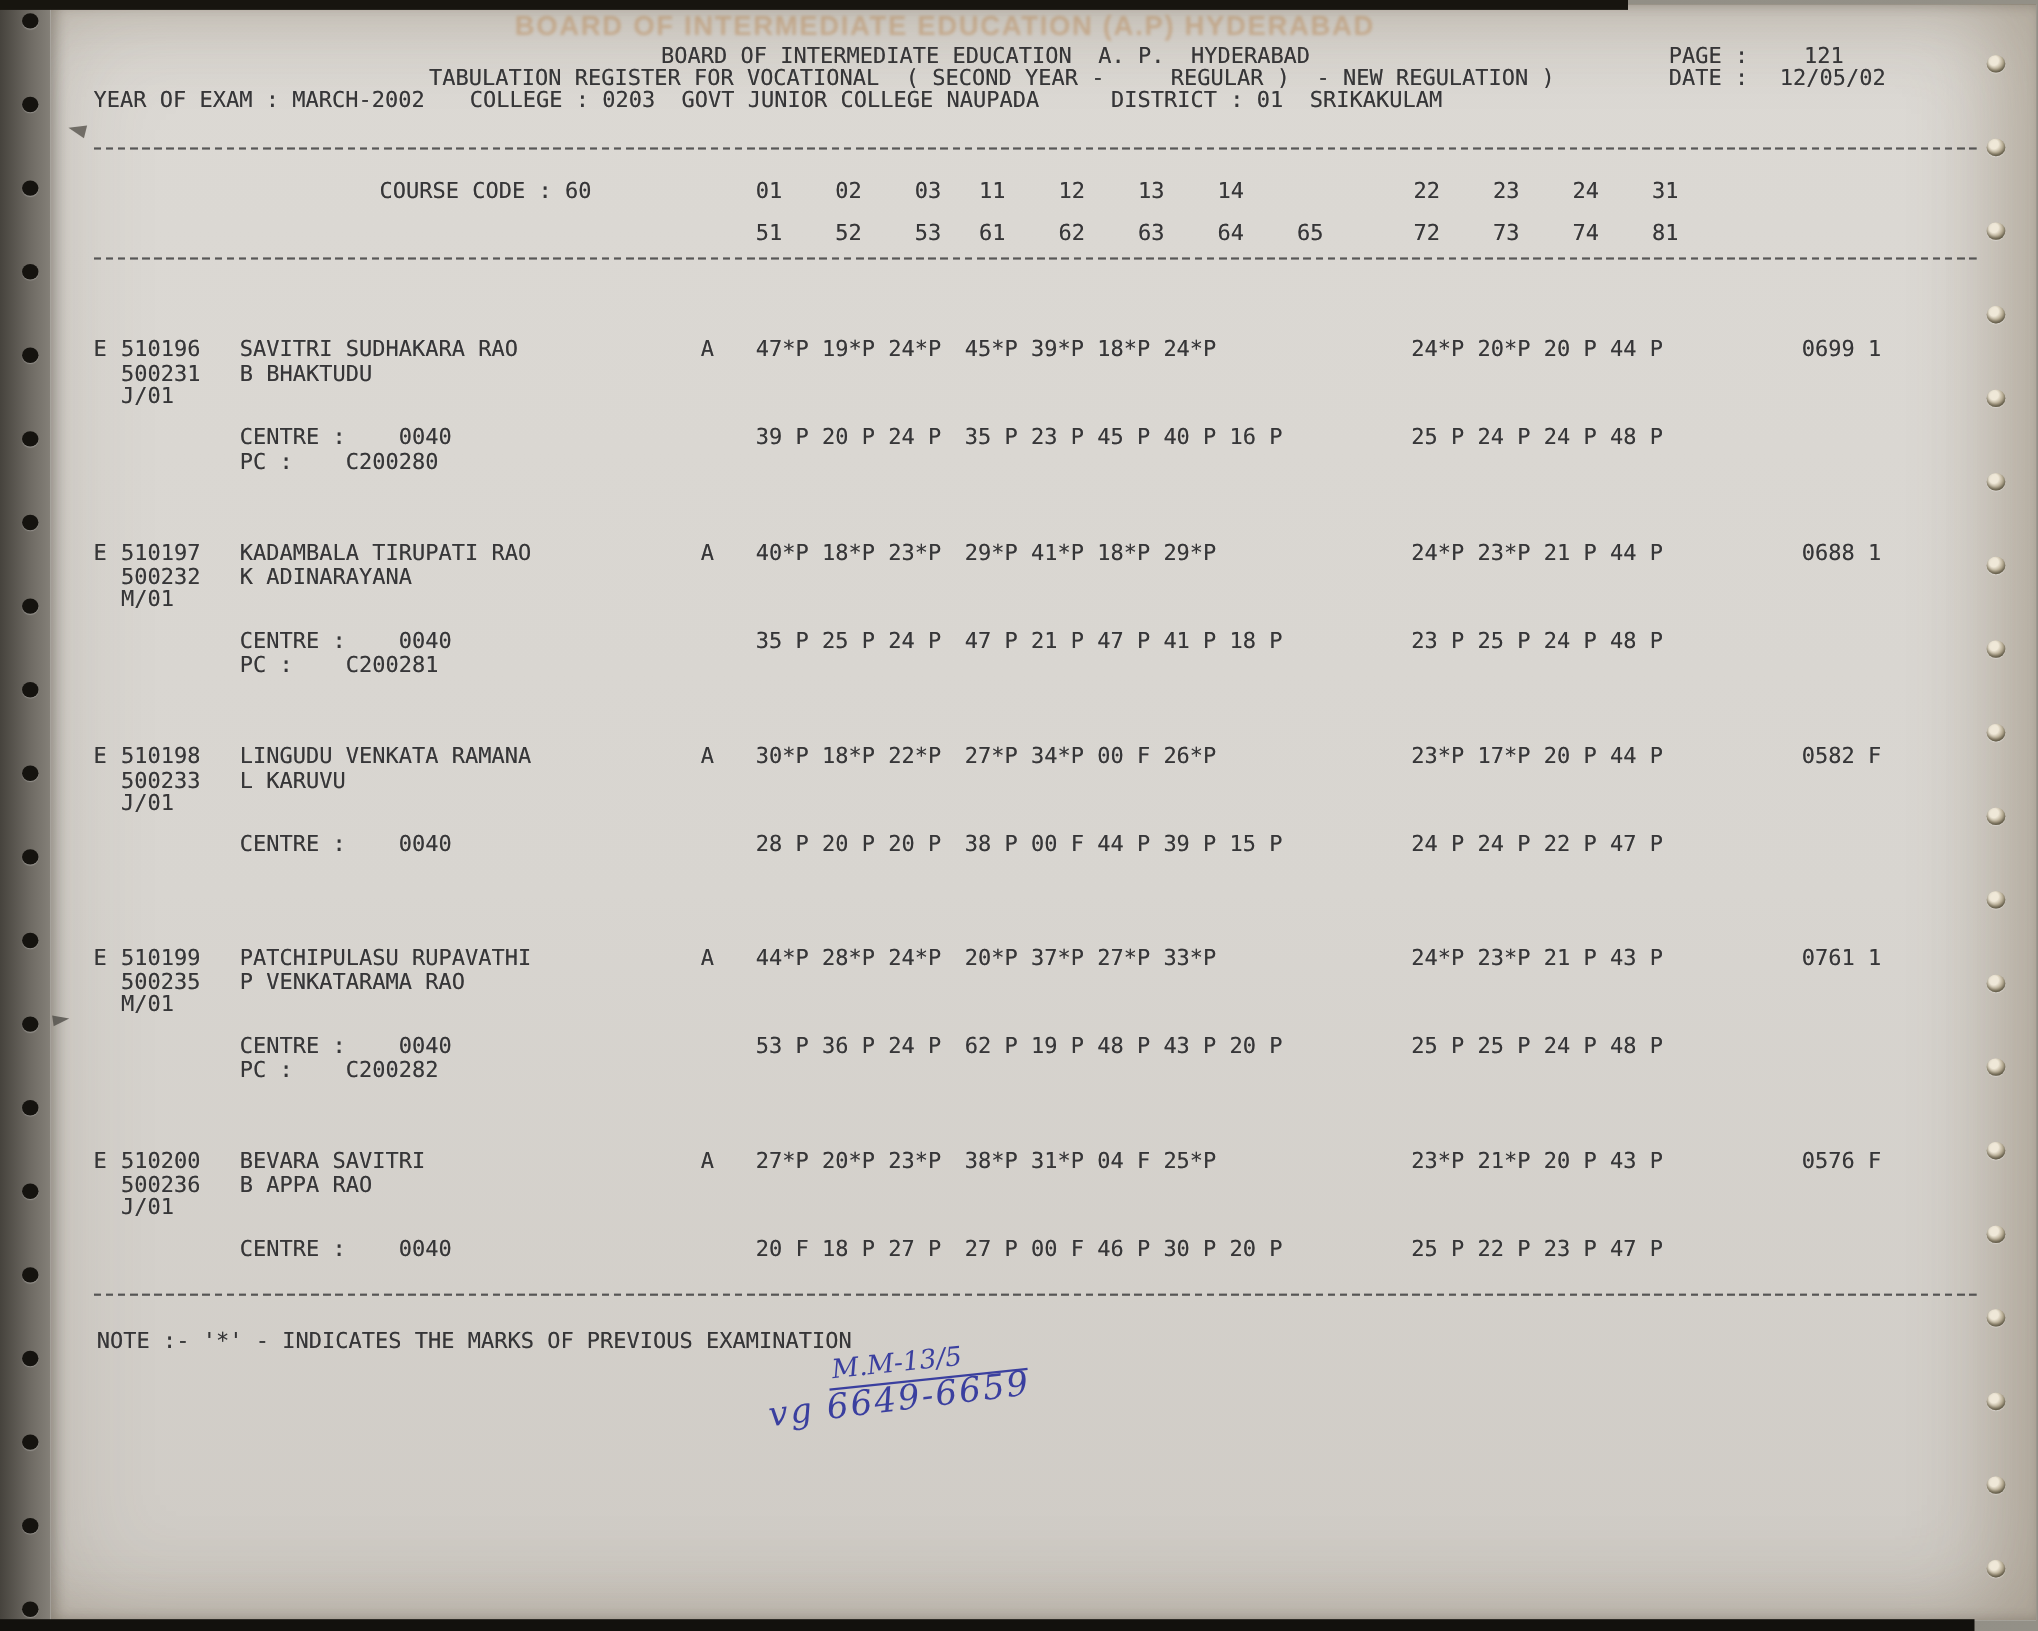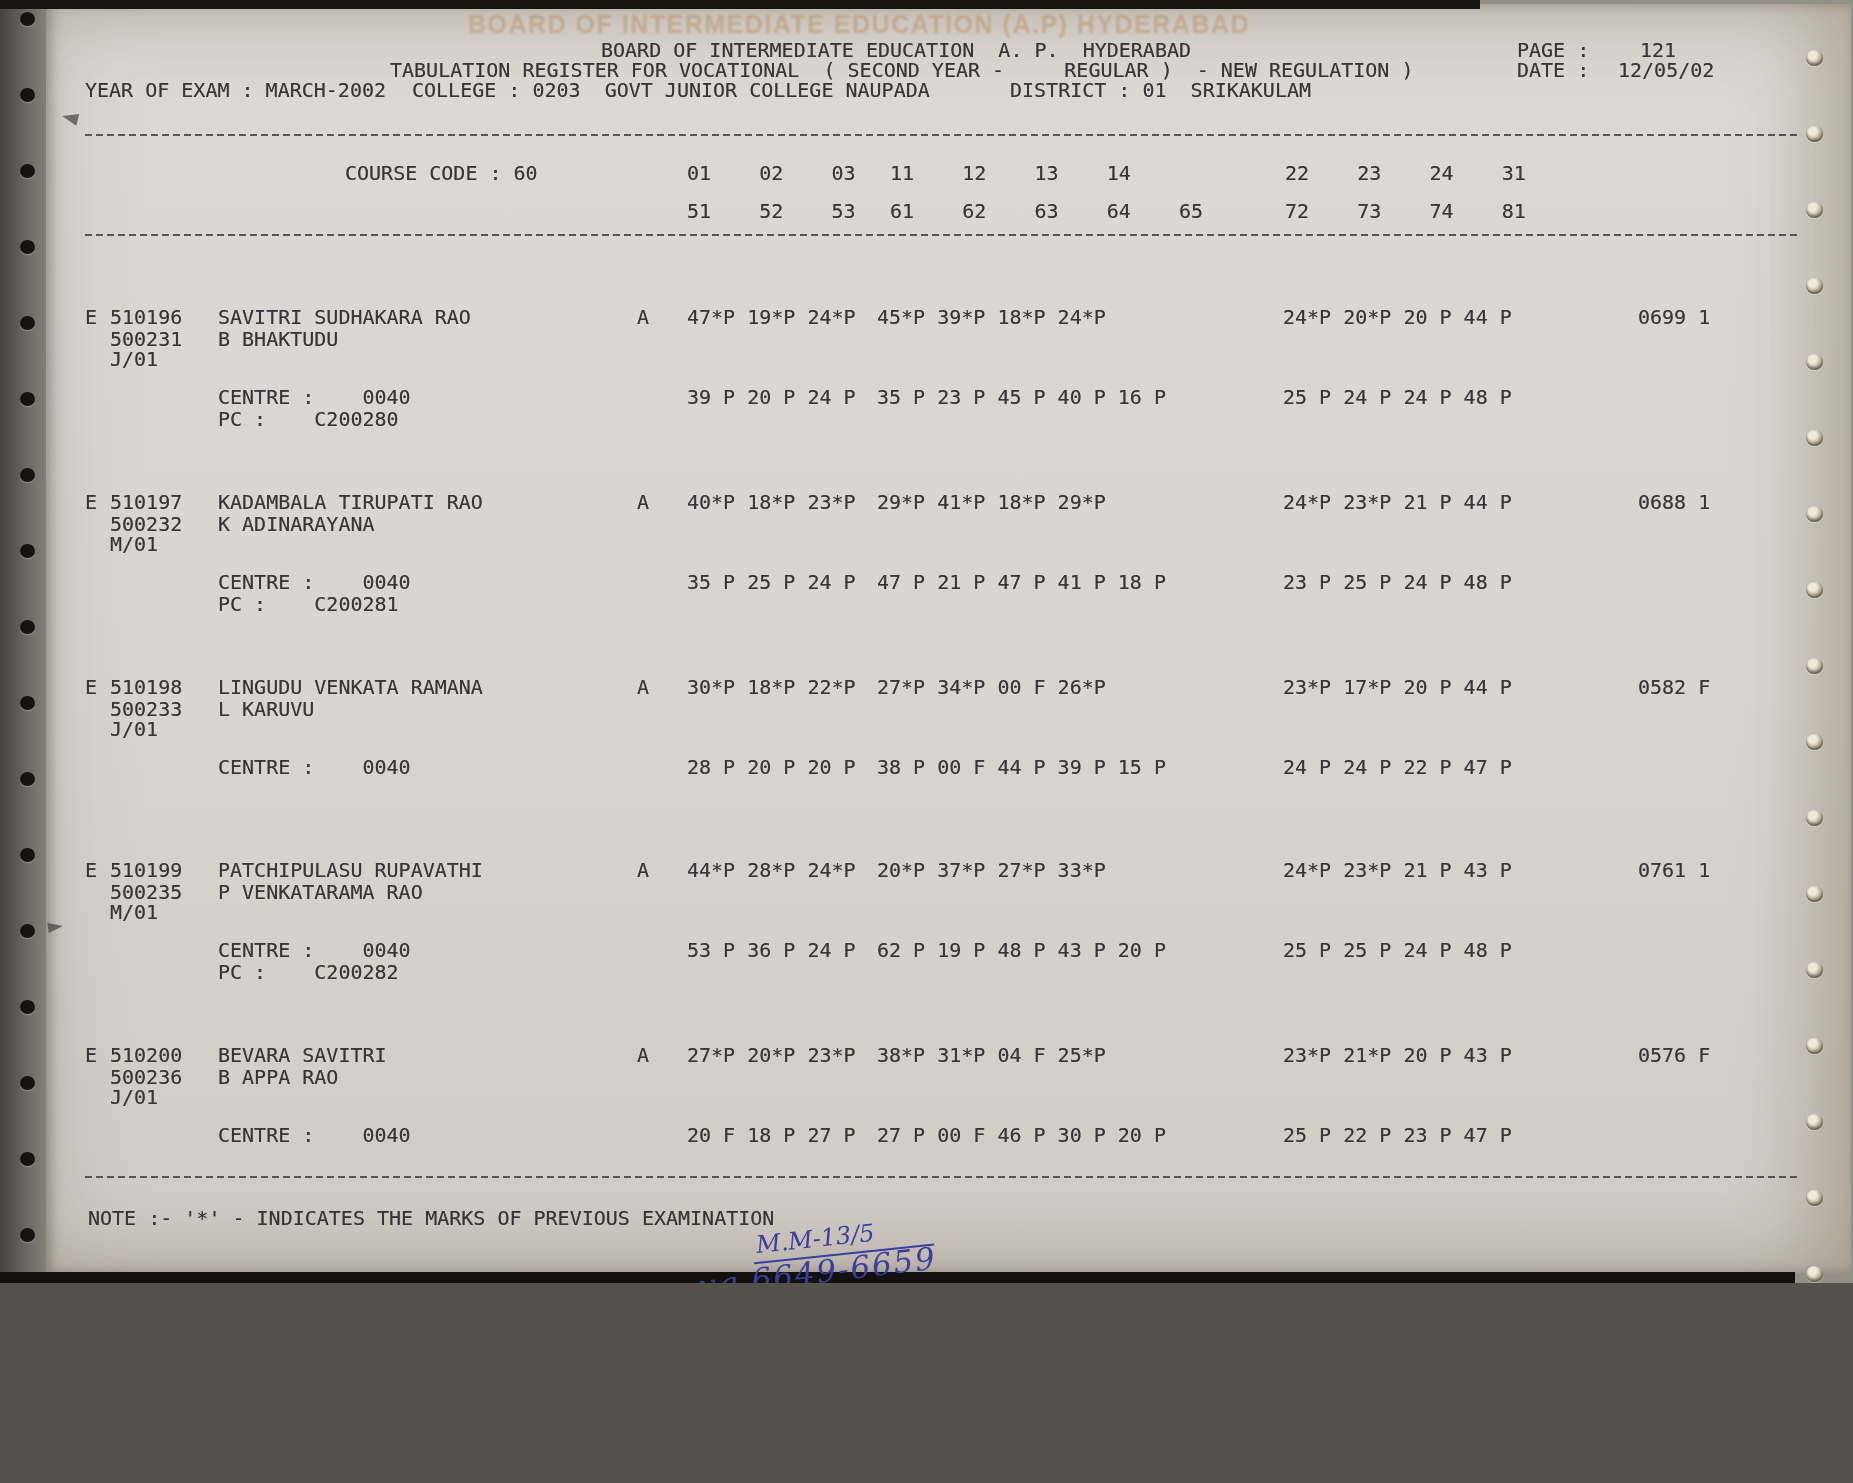--- a/index.html
+++ b/index.html
@@ -1,16 +1,16 @@
 <!DOCTYPE html>
 <html><head>
 <meta charset="utf-8">
 <style>
   html,body{margin:0;padding:0;background:#55524c;}
-  .scan{position:relative;width:1853px;height:1283px;overflow:hidden;
+  .scan{position:relative;width:1853px;height:1483px;overflow:hidden;
         background:linear-gradient(90deg,#46433d 0px,#6f6b64 28px,#8f8b83 55px,#939087 100%);
         font-family:"DejaVu Sans Mono",monospace;}
   .paper{position:absolute;left:46px;top:4px;right:2px;bottom:10px;
          background:linear-gradient(180deg,#dcd9d4 0%,#d8d5d0 55%,#cfcbc5 100%);
          box-shadow:inset 0 0 95px rgba(96,84,66,0.22),
                     inset -45px 0 70px rgba(128,112,84,0.28),
                     inset 5px 0 12px rgba(60,55,48,0.38);}
   .bar-top{position:absolute;left:0;top:0;width:1480px;height:9px;background:#17150f;}
   .bar-bottom{position:absolute;left:0;bottom:0;width:1795px;height:11px;background:#12110d;}
   .hole-l{position:absolute;width:15px;height:14px;border-radius:50%;background:#15130f;
@@ -20,21 +20,21 @@
           box-shadow:inset 0 -2px 3px rgba(40,35,20,0.5),0 1px 1px rgba(255,255,255,0.3);}
   .t{position:absolute;white-space:pre;font-size:20px;line-height:20px;color:rgba(47,47,49,0.9);
      text-shadow:0 0 0.5px rgba(47,47,49,0.55);}
   .dash{position:absolute;left:85px;width:1712px;height:2px;
         background:repeating-linear-gradient(90deg,rgba(55,55,56,0.8) 0 7px,transparent 7px 11px);}
   
   .cf{left:85px}.cr{left:110px}.cn{left:218px}.ca{left:637px}
   .cg1{left:687px}.cg2{left:877px}.cg3{left:1283px}.ct{left:1638px}
   .ccl{left:345px}.cc1{left:687px}.cc2{left:890px}.cc3{left:1285px}
   .pl{left:1517px}.pv{left:1640px}.dv{left:1618px}
-  .x432{left:412px}.x1010{left:1010px}.x390{left:390px}.x601{left:601px}.x85{left:85px}.x88{left:88px}
+  .x432{left:427px}.x1010{left:1010px}.x390{left:390px}.x601{left:601px}.x85{left:85px}.x88{left:88px}
   
   .r1{top:20px}.r2{top:40px}
   .rb1{top:22px}.rb2{top:42px}.rb3{top:80px}.rb4{top:102px}
   .crow2{top:38px}
   .blk{position:absolute;left:0;width:100%;height:132px;}
   .ghost{position:absolute;left:468px;top:10px;font-family:"Liberation Sans",sans-serif;
          font-weight:bold;font-size:25px;color:#b5793c;opacity:0.38;filter:blur(1.3px);
          letter-spacing:1.5px;white-space:pre;}
   .hw{position:absolute;font-family:"DejaVu Serif",serif;font-style:italic;color:#3a3f9f;white-space:pre;}
   .hw1{left:752px;top:1222px;font-size:24px;transform:rotate(-6deg);

